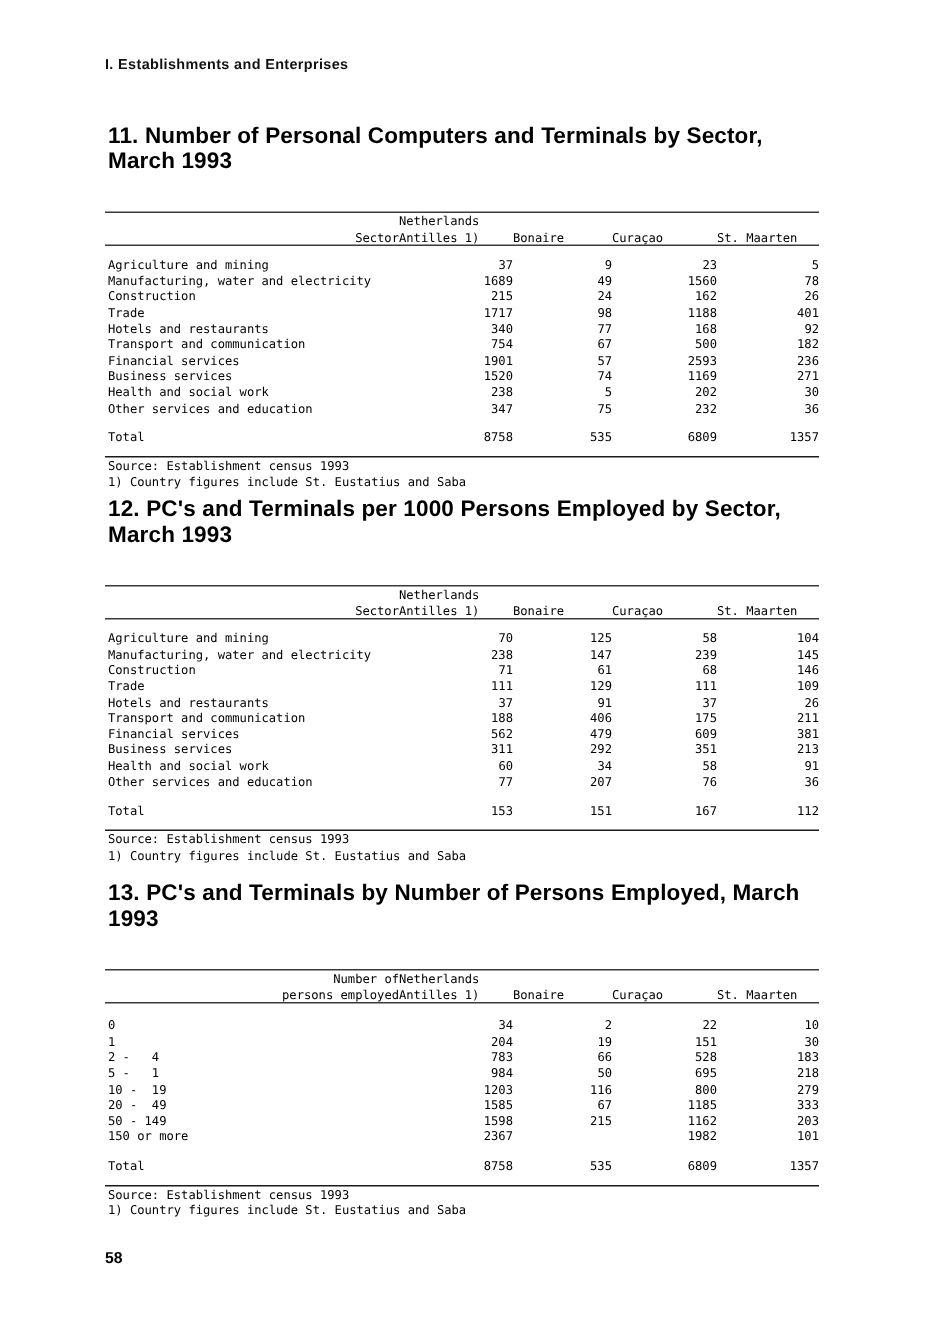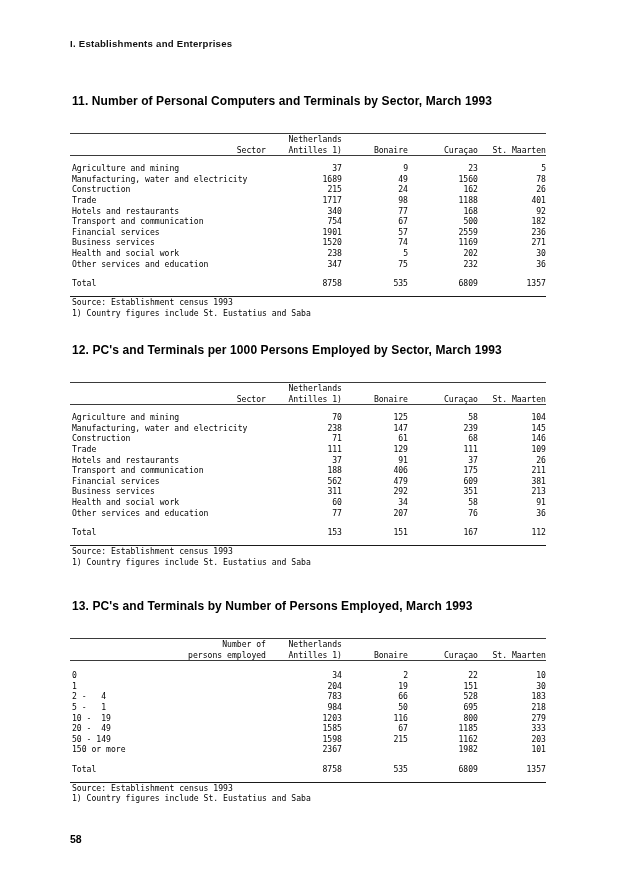--- a/index.html
+++ b/index.html
@@ -37,24 +37,24 @@
 
   
   .block {
     position: absolute;
     left: 70px;
     width: 476px;
   }
   .tbl-title {
     font-family: "Liberation Sans", sans-serif;
     font-weight: bold;
-    font-size: 12px;
+    font-size: 15px;
     letter-spacing: 0.1px;
     color: #000;
-    margin: 16px 0 0 2px;
+    margin: 4px 0 0 2px;
   }
 
   .rule {
     height: 1px;
     background: #222;
     width: 476px;
   }
   .rule.thin { height: 1px; background: #3a3a3a; }
   .rule.bottom { height: 1.4px; background: #1a1a1a; }
 
@@ -74,21 +74,21 @@
     white-space: pre;
   }
   col.c-label { width: 196px; }
   col.c-na    { width: 76px; }
   col.c-bon   { width: 66px; }
   col.c-cur   { width: 70px; }
   col.c-stm   { width: 68px; }
 
   thead th {
     vertical-align: bottom;
-    text-align: right;
+    text-align: left;
     padding-bottom: 2px;
   }
   thead th.lbl {
     text-align: right;
     padding-left: 2px;
   }
   thead .hdr-two {
     display: block;
   }
 
@@ -208,21 +208,21 @@
             <td class="lbl">Transport and communication</td>
             <td>754</td>
             <td>67</td>
             <td>500</td>
             <td>182</td>
           </tr>
         <tr>
             <td class="lbl">Financial services</td>
             <td>1901</td>
             <td>57</td>
-            <td>2559</td>
+            <td>2593</td>
             <td>236</td>
           </tr>
         <tr>
             <td class="lbl">Business services</td>
             <td>1520</td>
             <td>74</td>
             <td>1169</td>
             <td>271</td>
           </tr>
         <tr>

